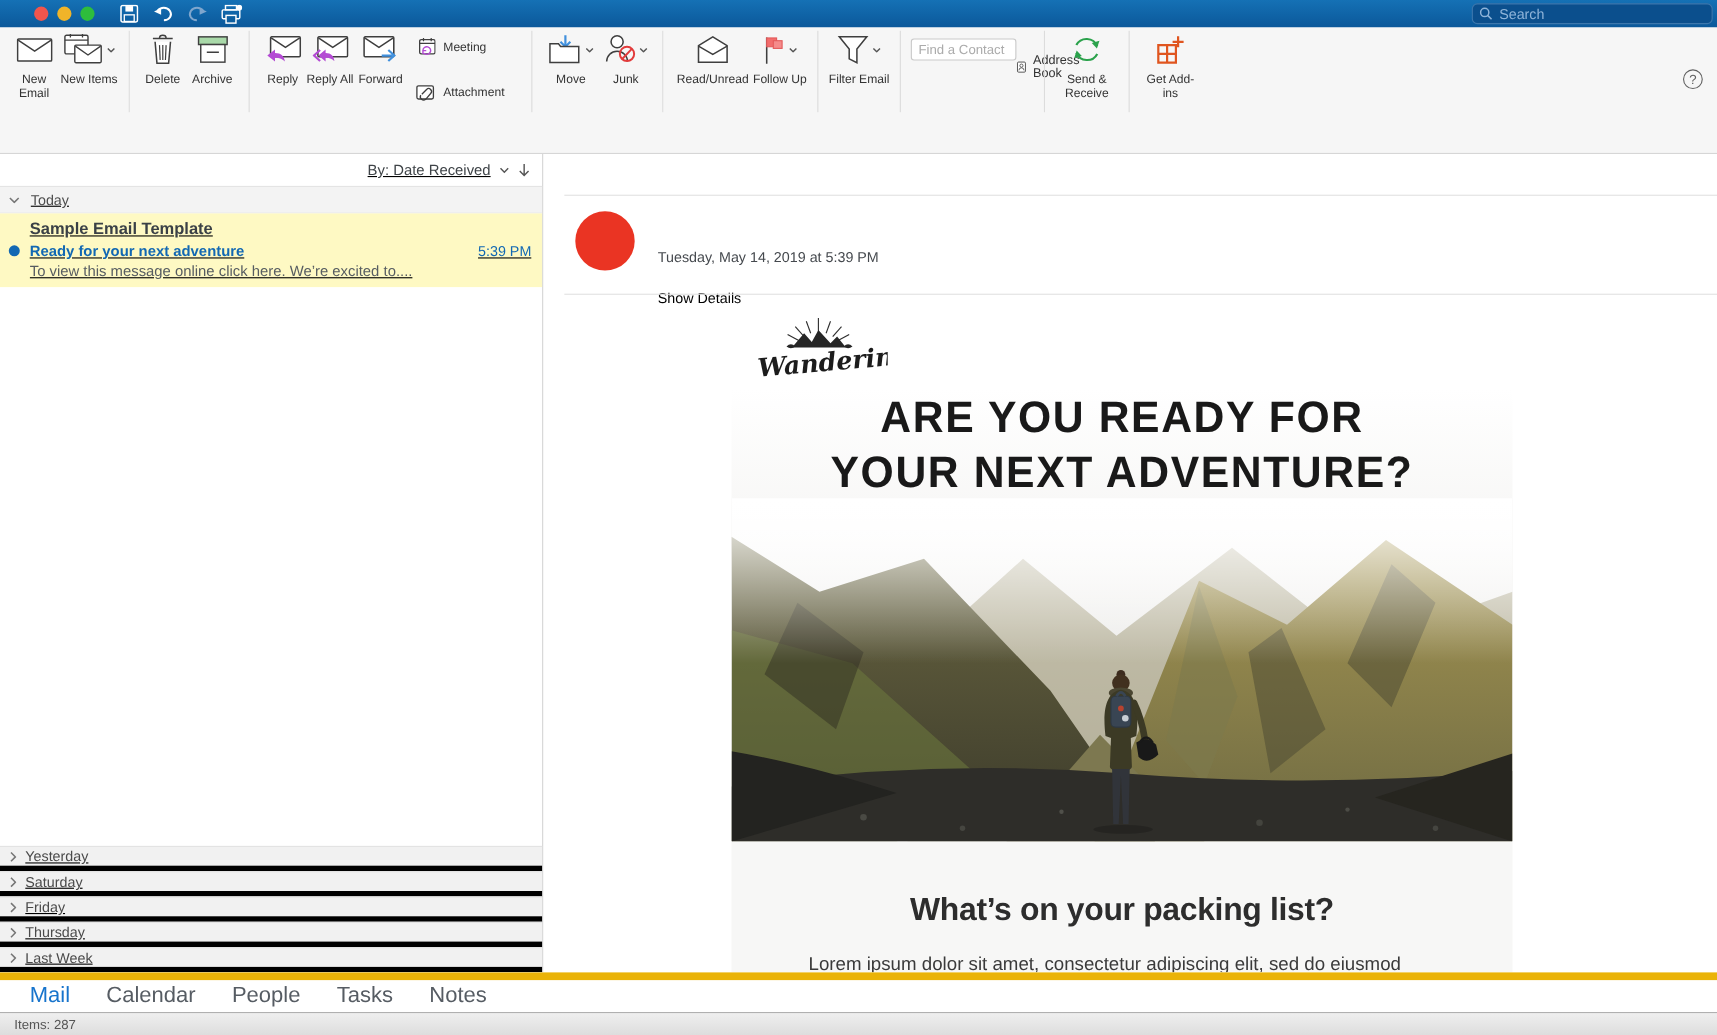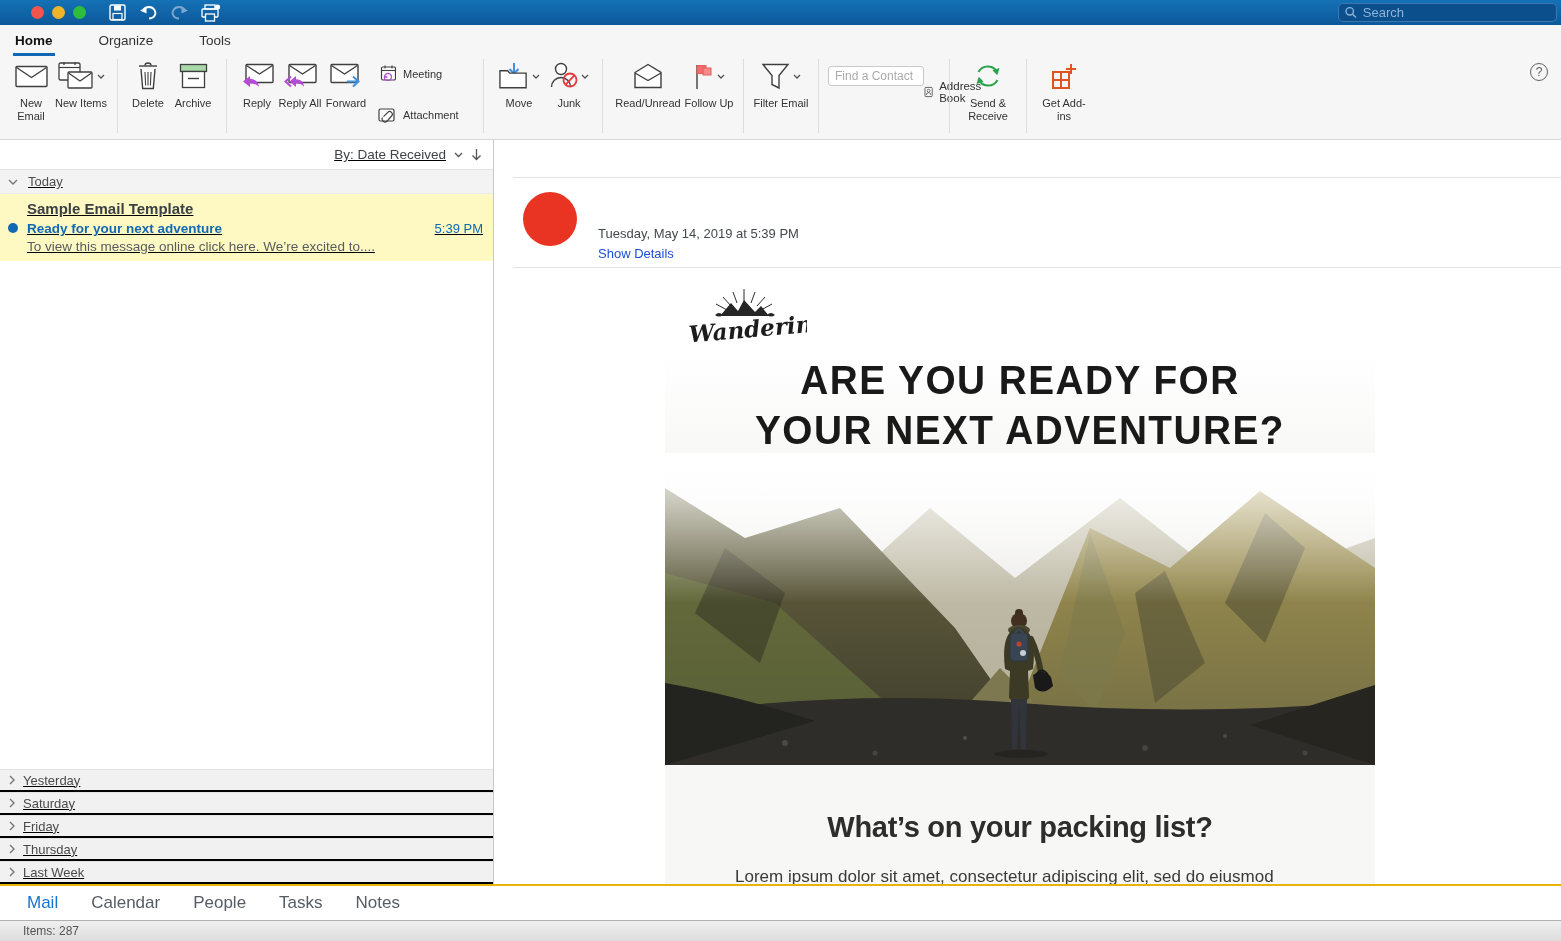--- a/index.html
+++ b/index.html
@@ -78,48 +78,48 @@
   }
   .email-item { position:relative; height:67px; background:#fef9c3; padding:6px 10px 0 27px; }
   .ei-sender { font-size:15px; font-weight:bold; color:#3a4046; }
   .ei-row2 { display:flex; justify-content:space-between; margin-top:4px; }
   .ei-subject { font-size:13.5px; font-weight:bold; color:#1268b3; }
   .ei-time { font-size:13px; color:#1268b3; }
   .ei-preview { font-size:13.5px; color:#565c61; margin-top:3px; white-space:nowrap; overflow:hidden; }
   .ei-dot { position:absolute; left:8px; top:29px; width:10px; height:10px; border-radius:50%; background:#1268b3; }
   .lp-groups { margin-top:auto; }
   .group-row {
-    height:23px; background:#f1f1f1; border-top:1px solid #e3e3e3; border-bottom:2px solid #000000;
+    height:23px; background:#f1f1f1; border-top:1px solid #e3e3e3; border-bottom:5px solid #000000;
     display:flex; align-items:center; padding-left:9px; gap:8px; font-size:13px; color:#4a4a4a;
   }
   
   .reading-pane { flex:1; position:relative; background:#fff; overflow:hidden; }
   .hline { position:absolute; left:19px; right:0; height:1px; background:#e2e2e2; }
   .avatar { position:absolute; left:29px; top:52px; width:54px; height:54px; border-radius:50%; background:#ea3423; }
   .rp-date { position:absolute; left:104px; top:86px; font-size:13px; color:#45494e; }
-  .rp-showdetails { position:absolute; left:104px; top:106px; font-size:13px; color:#1d4ed8; }
+  .rp-showdetails { position:absolute; left:104px; top:123px; font-size:13px; color:#000000; }
   .email-body { position:absolute; left:171px; top:127px; width:710px; height:617px; }
   .brand { margin:21px 0 0 22px; width:120px; }
   .hero { margin-top:7px; height:412px; position:relative; background:linear-gradient(#ffffff,#efeeec 60%,#dddcd8); overflow:hidden; }
   .headline { padding-top:2px; text-align:center; font-weight:bold; font-size:40px; line-height:50px; letter-spacing:1.5px; color:#191919; transform:scaleX(.97); }
   .hero svg.land { position:absolute; left:0; bottom:0; }
   .packing { background:#f7f7f6; padding:46px 70px 40px; height:129px; }
   .packing h2 { font-size:29px; color:#2d2d2d; letter-spacing:-.3px;text-align:center; }
   .packing p { font-size:17px; color:#3a3a3a; line-height:1.55; margin-top:20px; max-width:600px; }
   
   .bottom-nav {
     position:absolute; left:0; right:0; bottom:21px; height:36px; background:#fff;
-    border-top:2px solid #eab308; display:flex; align-items:center; padding-left:27px; gap:33px;
-    font-size:17px; color:#565c63;
+    border-top:7px solid #eab308; display:flex; align-items:center; padding-left:27px; gap:33px;
+    font-size:20px; color:#565c63;
   }
   .bottom-nav .active { color:#1774cc; }
   .status-bar {
     position:absolute; left:0; right:0; bottom:0; height:21px;
     background:linear-gradient(#efefef,#dddddd); border-top:1px solid #b0b0b0;
-    display:flex; align-items:center; padding-left:23px; font-size:12px; color:#555;
+    display:flex; align-items:center; padding-left:13px; font-size:12px; color:#555;
   }
   svg { display:block; }
 </style>
 </head>
 <body>
 
 <div class="app">
 
   <div class="titlebar">
     <div class="traffic">
@@ -159,25 +159,20 @@
     <div class="tb-search">
       <svg width="13" height="13" viewBox="0 0 13 13">
           <circle cx="5.2" cy="5.2" r="4.1" fill="none" stroke="#8fb4d9" stroke-width="1.5"></circle>
           <line x1="8.4" y1="8.4" x2="12" y2="12" stroke="#8fb4d9" stroke-width="1.5"></line>
         </svg>
       <input placeholder="Search" style="">
     </div>
   </div>
 
   <div class="ribbon">
-    <div class="tabs">
-      <span class="tab active">Home</span>
-      <span class="tab">Organize</span>
-      <span class="tab">Tools</span>
-    </div>
     <div class="help">
         <span>?</span>
       </div>
 
     <div class="rrowband">
 
       <div class="rbtn" style="width:46px">
         <span class="iconw">
             <svg width="33" height="23" viewBox="0 0 33 23">
               <rect x="1" y="1.5" width="31" height="20" rx="1" fill="#fff" stroke="#3f3f3f" stroke-width="1.4"></rect>

